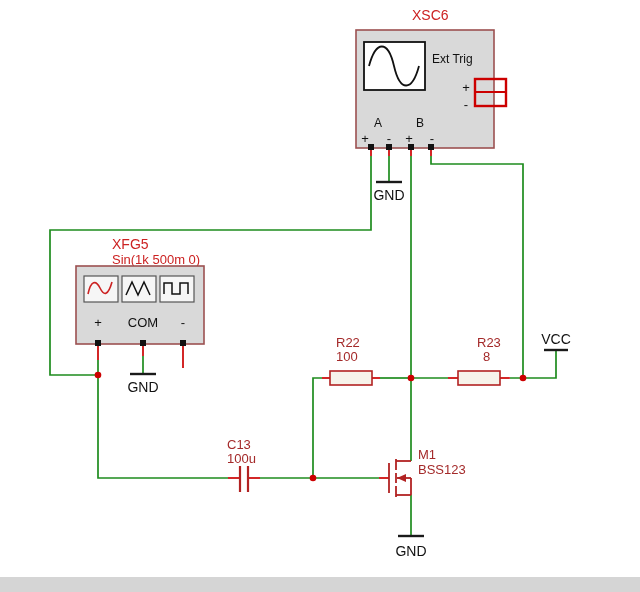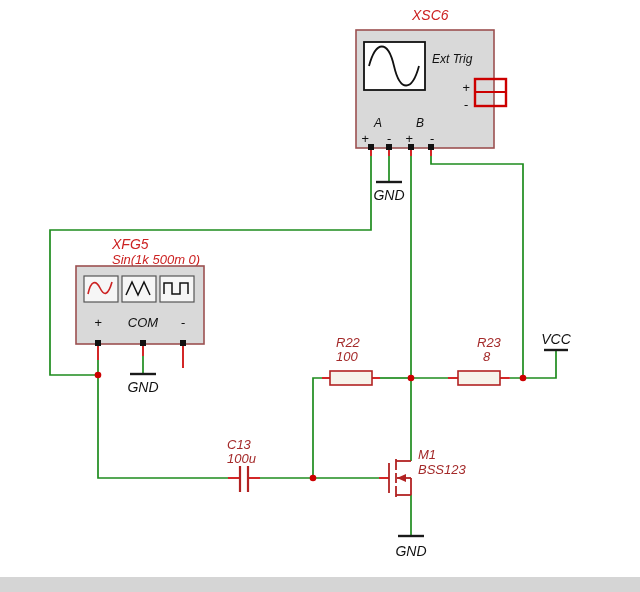--- a/index.html
+++ b/index.html
@@ -1,17 +1,17 @@
 <!DOCTYPE html>
 <html><head>
 <meta charset="utf-8">
 <style>
   html,body{margin:0;padding:0;background:#ffffff;}
   .stage{position:relative;width:640px;height:592px;background:#ffffff;overflow:hidden;
-         font-family:"Liberation Sans",sans-serif;font-style:italic;}
+         font-family:"Liberation Sans",sans-serif;}
   svg{display:block;}
   svg text{font-family:"Liberation Sans",sans-serif;}
   .inst-label{fill:#cc2222;font-size:14px;}
   .inst-sub{fill:#cc2222;font-size:13px;}
   .comp-label{fill:#a42a2a;font-size:13px;}
   .blk{fill:#111111;font-size:12px;}
   .blk13{fill:#111111;font-size:13px;}
   .pwr{fill:#111111;font-size:14px;}
 </style>
 </head>

